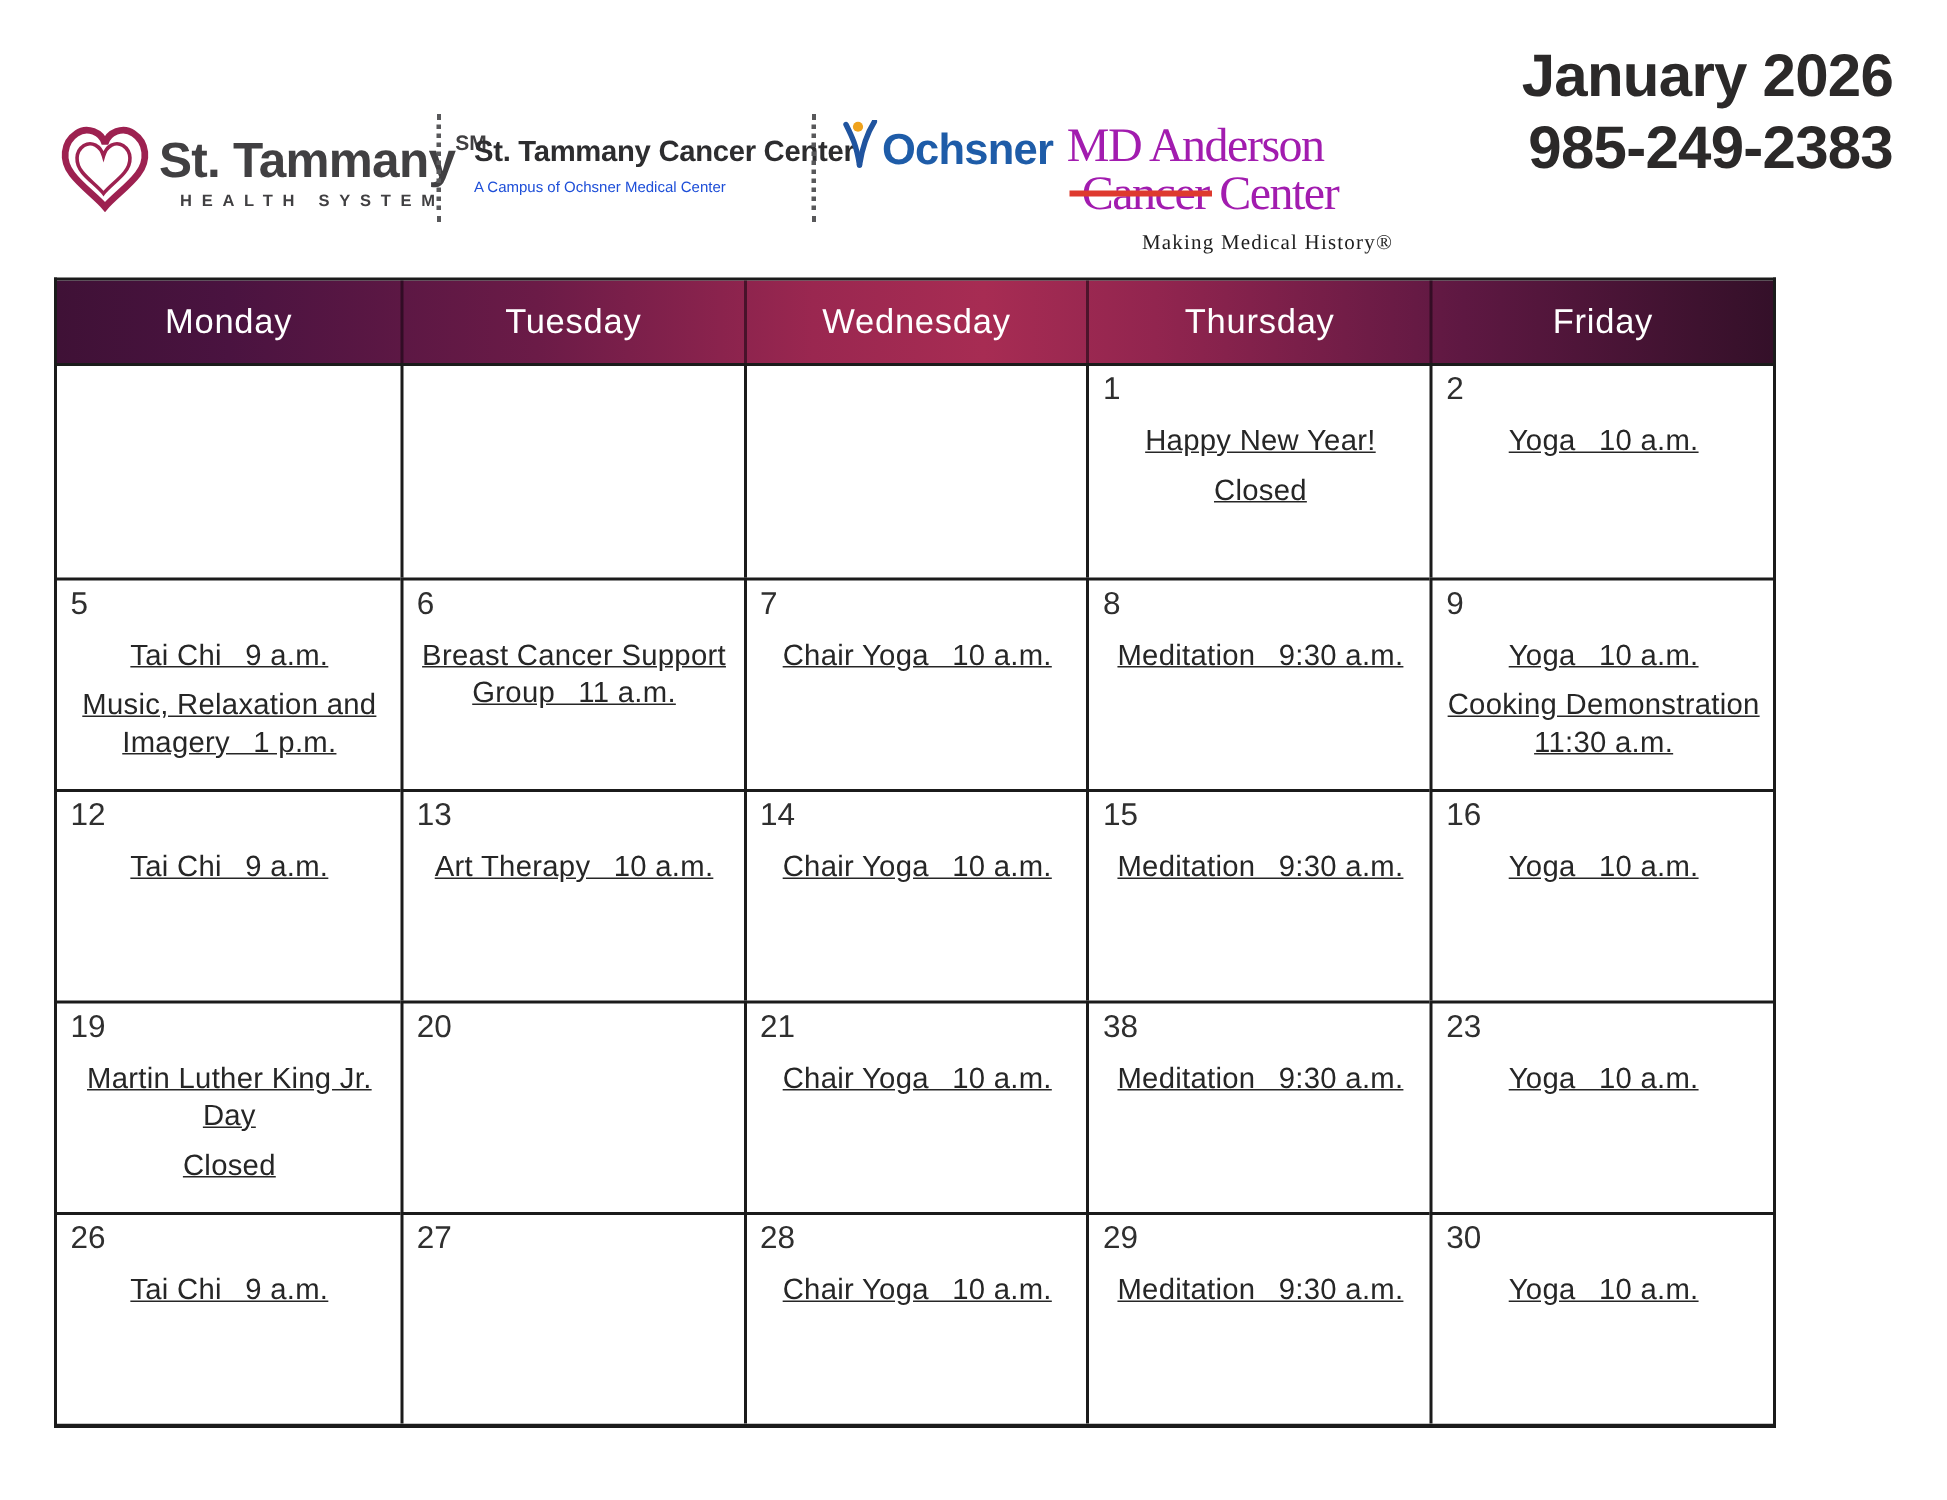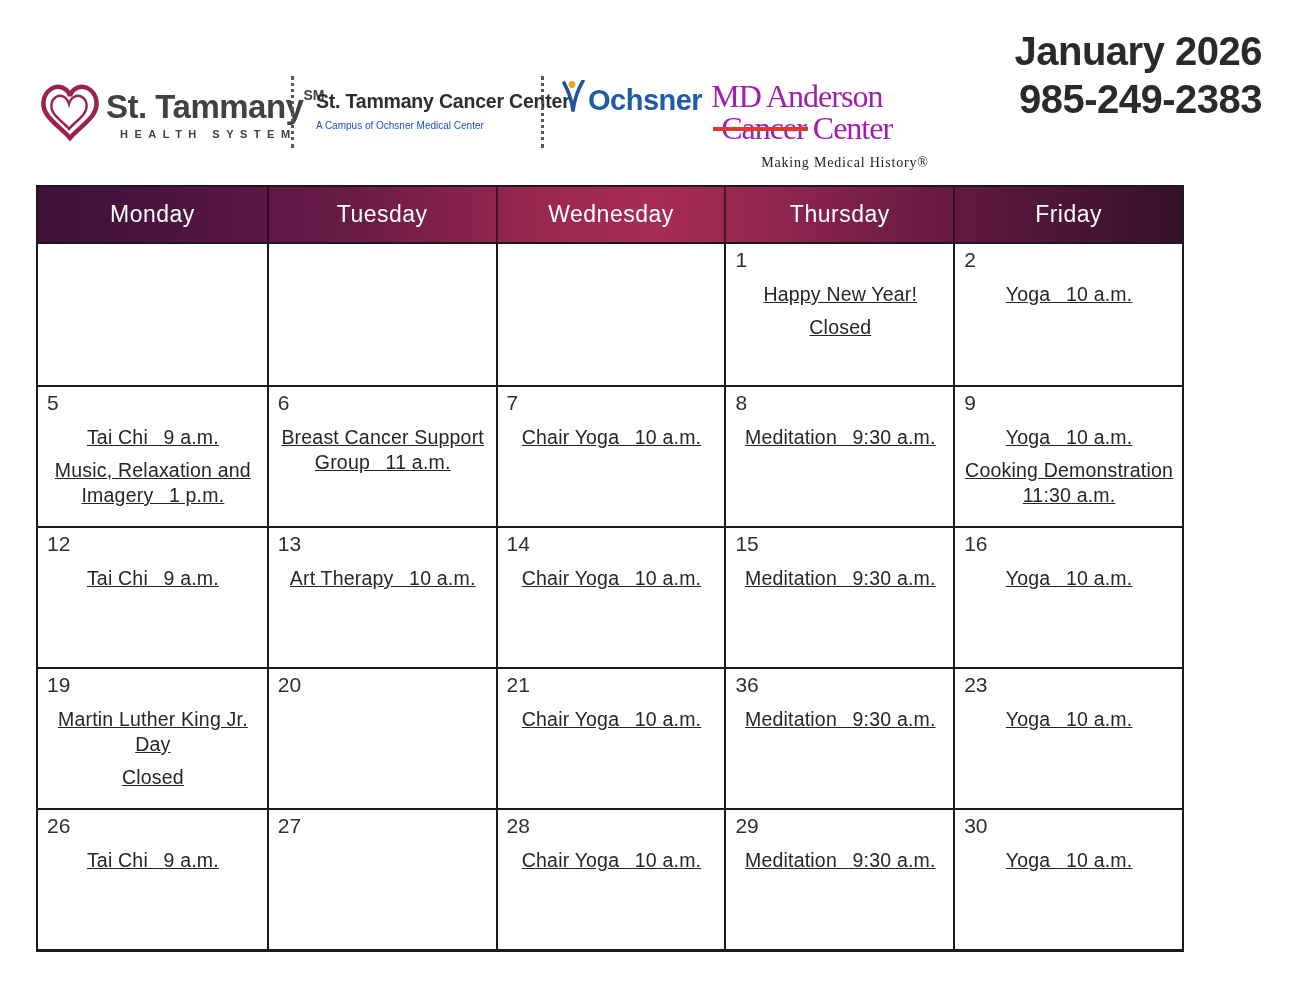--- a/index.html
+++ b/index.html
@@ -218,21 +218,21 @@
           <div class="daynum">20</div>
           <div class="events"></div>
         </div>
         <div class="cell">
           <div class="daynum">21</div>
           <div class="events">
             <div class="evline">Chair Yoga  10 a.m.</div>
           </div>
         </div>
         <div class="cell">
-          <div class="daynum">36</div>
+          <div class="daynum">38</div>
           <div class="events">
             <div class="evline">Meditation  9:30 a.m.</div>
           </div>
         </div>
         <div class="cell">
           <div class="daynum">23</div>
           <div class="events">
             <div class="evline">Yoga  10 a.m.</div>
           </div>
         </div>

